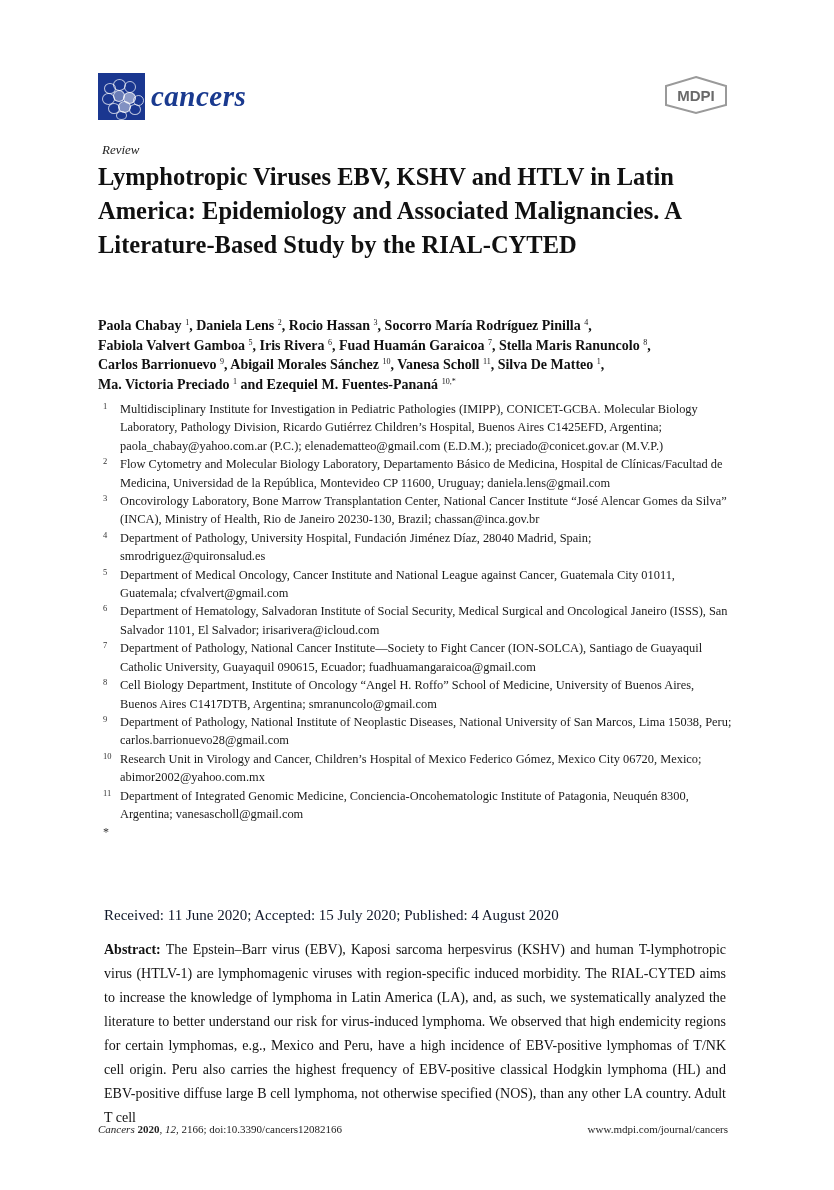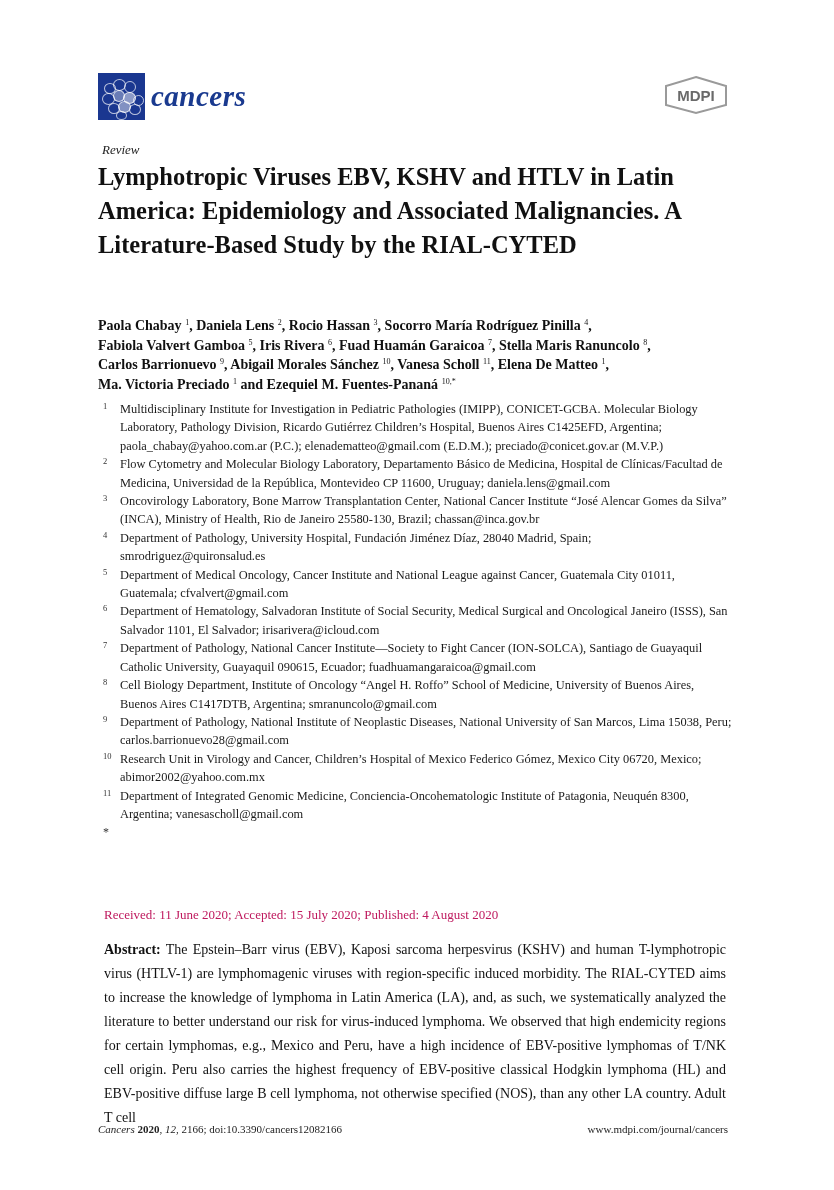--- a/index.html
+++ b/index.html
@@ -12,21 +12,21 @@
   .mdpi { position: absolute; left: 662px; top: 75px; width: 68px; height: 40px; }
   .article-type { position: absolute; left: 102px; top: 142px; font-style: italic; font-size: 13px; color: #222; }
   .title { position: absolute; left: 98px; top: 160px; width: 620px; font-weight: bold; font-size: 24.5px;
            line-height: 34px; color: #111; }
   .authors { position: absolute; left: 98px; top: 316px; width: 640px; font-weight: bold; font-size: 14px;
              line-height: 19.5px; color: #111; }
   .authors sup, .aff sup { font-size: 8px; font-weight: normal; vertical-align: 5px; line-height: 0; }
   .affs { position: absolute; left: 103px; top: 400px; width: 630px; font-size: 12.4px; line-height: 18.4px; color: #1a1a1a; }
   .aff { position: relative; padding-left: 17px; }
   .aff-num { position: absolute; left: 0; top: -3px; font-size: 8.5px; color: #333; }
-  .dates { position: absolute; left: 104px; top: 907px; font-size: 13px; color: #be185d; }
+  .dates { position: absolute; left: 104px; top: 907px; font-size: 15px; color: #0f172a; }
   .abstract { position: absolute; left: 104px; top: 938px; width: 622px; font-size: 14px; line-height: 24px;
               text-align: justify; color: #111; }
   .abstract b { font-weight: bold; }
   .footer-left { position: absolute; left: 98px; top: 1123px; font-size: 11px; color: #222; }
   .footer-right { position: absolute; right: 106px; top: 1123px; font-size: 11px; color: #222; }
   .cell { position: absolute; border: 1px solid rgba(255,255,255,0.7); border-radius: 50%; }
 </style>
 </head>
 <body>
 
@@ -52,28 +52,28 @@
   <rect x="6" y="12" width="56" height="17" fill="#fff"></rect>
   <text x="34" y="26" text-anchor="middle" font-family="Liberation Sans, sans-serif" font-weight="bold" font-size="15" fill="#6a6a6a">MDPI</text>
 </svg>
 
 <div class="article-type">Review</div>
 <div class="title">Lymphotropic Viruses EBV, KSHV and HTLV in Latin America: Epidemiology and Associated Malignancies. A Literature-Based Study by the RIAL-CYTED</div>
 
 <div class="authors">
   <div id="al1"><span>Paola Chabay </span><sup>1</sup><span>, Daniela Lens </span><sup>2</sup><span>, Rocio Hassan </span><sup>3</sup><span>, Socorro María Rodríguez Pinilla </span><sup>4</sup><span>,</span></div>
   <div id="al2"><span>Fabiola Valvert Gamboa </span><sup>5</sup><span>, Iris Rivera </span><sup>6</sup><span>, Fuad Huamán Garaicoa </span><sup>7</sup><span>, Stella Maris Ranuncolo </span><sup>8</sup><span>,</span></div>
-  <div id="al3"><span>Carlos Barrionuevo </span><sup>9</sup><span>, Abigail Morales Sánchez </span><sup>10</sup><span>, Vanesa Scholl </span><sup>11</sup><span>, Elena De Matteo </span><sup>1</sup><span>,</span></div>
+  <div id="al3"><span>Carlos Barrionuevo </span><sup>9</sup><span>, Abigail Morales Sánchez </span><sup>10</sup><span>, Vanesa Scholl </span><sup>11</sup><span>, Silva De Matteo </span><sup>1</sup><span>,</span></div>
   <div id="al4"><span>Ma. Victoria Preciado </span><sup>1</sup><span> and Ezequiel M. Fuentes-Pananá </span><sup>10,*</sup><span></span></div>
 </div>
 
 <div class="affs" id="affs">
     <div class="aff"><span class="aff-num">1</span><span>Multidisciplinary Institute for Investigation in Pediatric Pathologies (IMIPP), CONICET-GCBA. Molecular Biology Laboratory, Pathology Division, Ricardo Gutiérrez Children’s Hospital, Buenos Aires C1425EFD, Argentina; paola_chabay@yahoo.com.ar (P.C.); elenadematteo@gmail.com (E.D.M.); preciado@conicet.gov.ar (M.V.P.)</span></div>
     <div class="aff"><span class="aff-num">2</span><span>Flow Cytometry and Molecular Biology Laboratory, Departamento Básico de Medicina, Hospital de Clínicas/Facultad de Medicina, Universidad de la República, Montevideo CP 11600, Uruguay; daniela.lens@gmail.com</span></div>
-    <div class="aff"><span class="aff-num">3</span><span>Oncovirology Laboratory, Bone Marrow Transplantation Center, National Cancer Institute “José Alencar Gomes da Silva” (INCA), Ministry of Health, Rio de Janeiro 25580-130, Brazil; chassan@inca.gov.br</span></div>
+    <div class="aff"><span class="aff-num">3</span><span>Oncovirology Laboratory, Bone Marrow Transplantation Center, National Cancer Institute “José Alencar Gomes da Silva” (INCA), Ministry of Health, Rio de Janeiro 20230-130, Brazil; chassan@inca.gov.br</span></div>
     <div class="aff"><span class="aff-num">4</span><span>Department of Pathology, University Hospital, Fundación Jiménez Díaz, 28040 Madrid, Spain; smrodriguez@quironsalud.es</span></div>
     <div class="aff"><span class="aff-num">5</span><span>Department of Medical Oncology, Cancer Institute and National League against Cancer, Guatemala City 01011, Guatemala; cfvalvert@gmail.com</span></div>
     <div class="aff"><span class="aff-num">6</span><span>Department of Hematology, Salvadoran Institute of Social Security, Medical Surgical and Oncological Janeiro (ISSS), San Salvador 1101, El Salvador; irisarivera@icloud.com</span></div>
     <div class="aff"><span class="aff-num">7</span><span>Department of Pathology, National Cancer Institute—Society to Fight Cancer (ION-SOLCA), Santiago de Guayaquil Catholic University, Guayaquil 090615, Ecuador; fuadhuamangaraicoa@gmail.com</span></div>
     <div class="aff"><span class="aff-num">8</span><span>Cell Biology Department, Institute of Oncology “Angel H. Roffo” School of Medicine, University of Buenos Aires, Buenos Aires C1417DTB, Argentina; smranuncolo@gmail.com</span></div>
     <div class="aff"><span class="aff-num">9</span><span>Department of Pathology, National Institute of Neoplastic Diseases, National University of San Marcos, Lima 15038, Peru; carlos.barrionuevo28@gmail.com</span></div>
     <div class="aff"><span class="aff-num">10</span><span>Research Unit in Virology and Cancer, Children’s Hospital of Mexico Federico Gómez, Mexico City 06720, Mexico; abimor2002@yahoo.com.mx</span></div>
     <div class="aff"><span class="aff-num">11</span><span>Department of Integrated Genomic Medicine, Conciencia-Oncohematologic Institute of Patagonia, Neuquén 8300, Argentina; vanesascholl@gmail.com</span></div>
     <div class="aff"><span class="aff-num" style="font-size: 12px; top: 0px;">*</span></div>
   </div>

